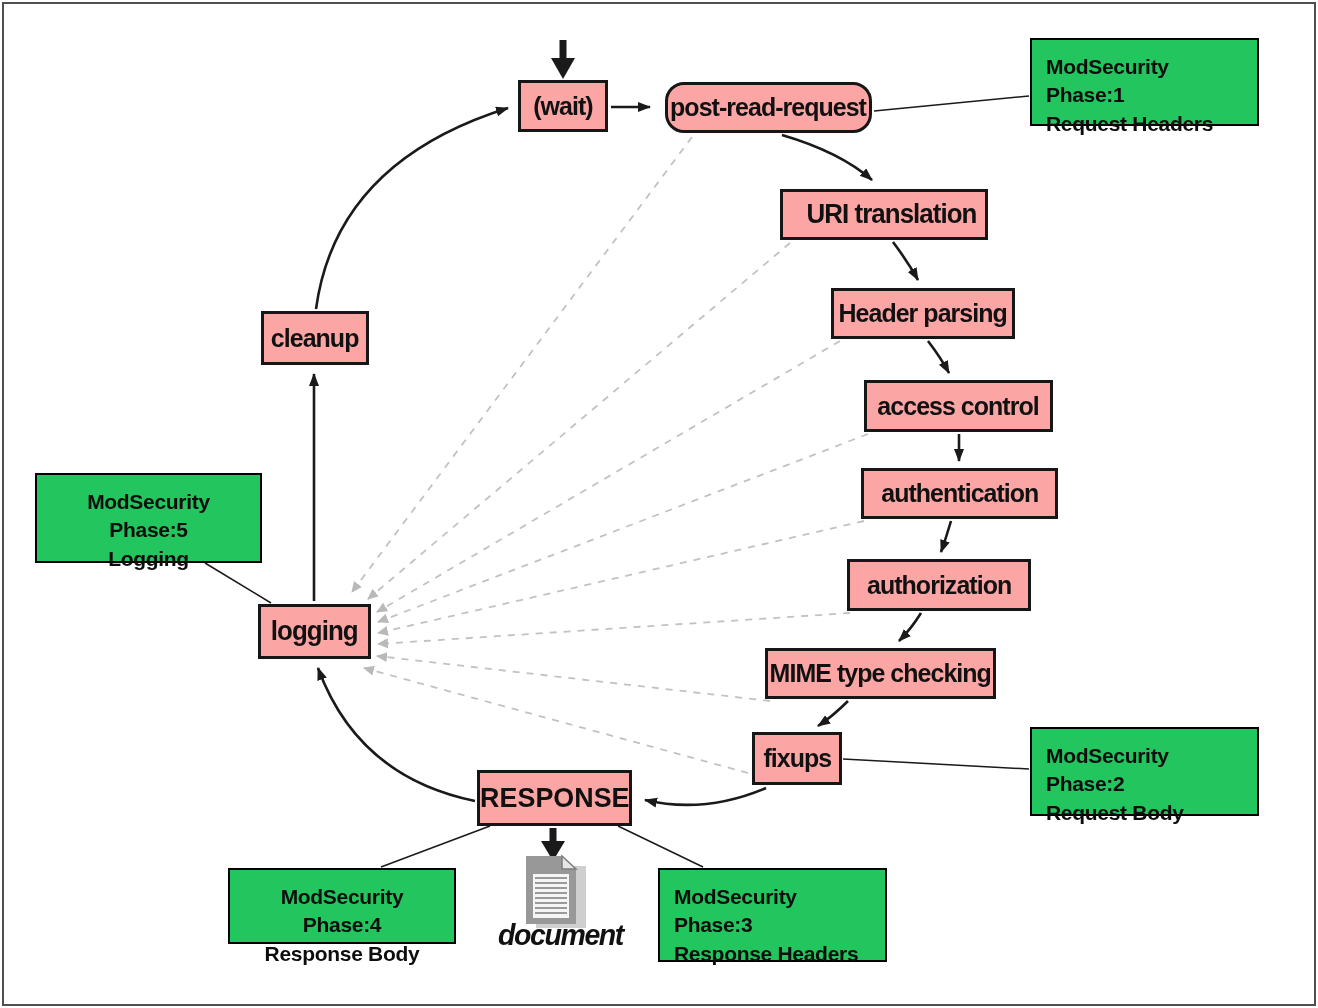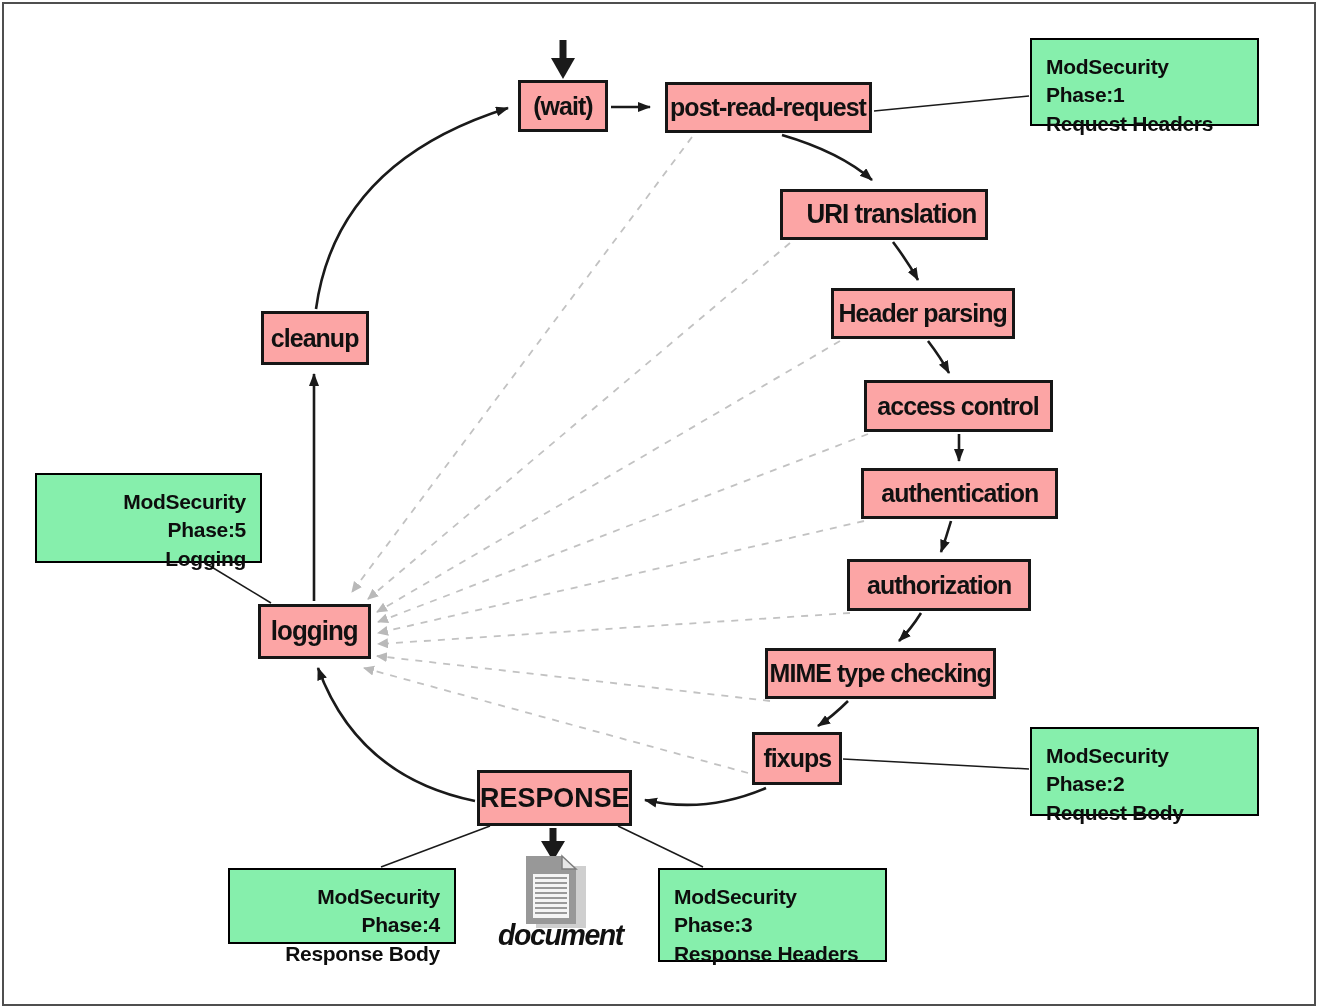--- a/index.html
+++ b/index.html
@@ -13,25 +13,25 @@
   svg.connectors{position:absolute;left:0;top:0;width:1318px;height:1008px;}
   .node{
     position:absolute;border:3px solid #161616;background:#fca5a5;
     display:flex;align-items:center;justify-content:center;
     color:#111;font-weight:bold;white-space:nowrap;
     letter-spacing:-1px;box-sizing:border-box;
   }
   .node span{transform:scaleX(.96);}
   .node--caps{letter-spacing:0;}
   .callout{
-    position:absolute;border:2px solid #000;background:#86efac;
+    position:absolute;border:2px solid #000;background:#22c55e;
     color:#0d0d0d;font-weight:bold;font-size:21px;line-height:1.35;
     padding:13px 14px;box-sizing:border-box;letter-spacing:-0.3px;
   }
-  .callout--right{text-align:right;}
+  .callout--right{text-align:center;}
   .doc-icon{position:absolute;left:514px;top:852px;width:84px;height:84px;}
   .doc-label{
     position:absolute;left:478px;top:918px;width:165px;text-align:center;
     font-weight:bold;font-style:italic;font-size:30px;color:#111;
     letter-spacing:-1.5px;transform:scaleX(.95);
   }
 </style>
 </head>
 <body>
 
@@ -88,21 +88,21 @@
       <path d="M843,759 L1029,769"></path>
       <path d="M205,563 L271,603"></path>
       <path d="M490,826 L381,867"></path>
       <path d="M618,826 L703,867"></path>
     </g>
   </svg>
 
   <div class="node" style="left:518px;top:80px;width:90px;height:52px;font-size:26px;">
     <span>(wait)</span>
   </div>
-  <div class="node" style="left:665px;top:82px;width:207px;height:51px;font-size:26px;">
+  <div class="node" style="left:665px;top:82px;width:207px;height:51px;font-size:26px;border-radius:19px;">
     <span>post-read-request</span>
   </div>
   <div class="node" style="left:780px;top:189px;width:208px;height:51px;font-size:27px;padding-left:16px;">
     <span>URI translation</span>
   </div>
   <div class="node" style="left:831px;top:288px;width:184px;height:51px;font-size:26px;">
     <span>Header parsing</span>
   </div>
   <div class="node" style="left:864px;top:380px;width:189px;height:52px;font-size:26px;">
     <span>access control</span>

